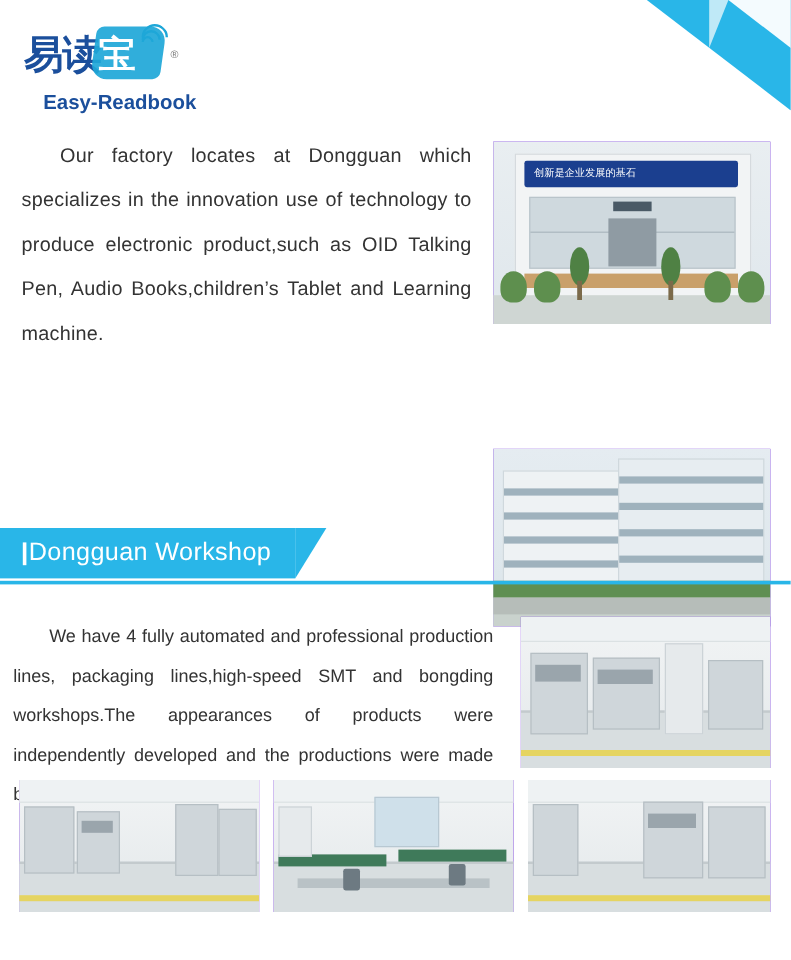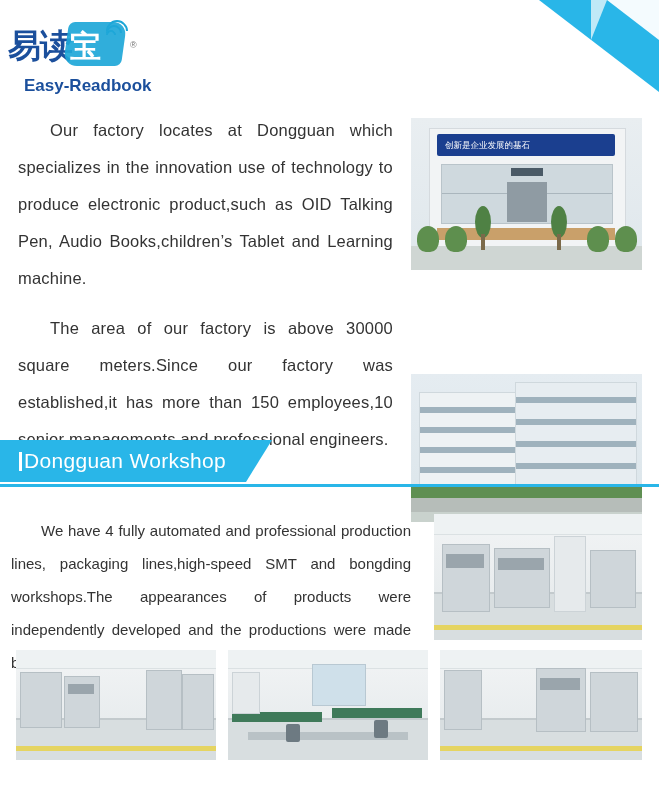--- a/index.html
+++ b/index.html
@@ -50,21 +50,21 @@
     right: 52px;
     width: 0;
     height: 0;
     border-top: 40px solid #bfe9f7;
     border-right: 16px solid transparent;
   }
 
   
   .logo {
     position: absolute;
-    left: 8px;
+    left: 20px;
     top: 24px;
     width: 150px;
     height: 80px;
     text-align: center;
   }
   .logo-mark {
     position: relative;
     width: 118px;
     height: 46px;
   }
@@ -321,21 +321,20 @@
         <span class="w3"></span>
     </span>
     <span class="logo-reg">®</span>
   </div>
   <div class="logo-text">Easy-Readbook</div>
 </div>
 
 <div class="sec1">
   <div class="sec1-text">
     <p>Our factory locates at Dongguan which specializes in the innovation use of technology to produce electronic product,such as OID Talking Pen, Audio Books,children’s Tablet and Learning machine.</p>
-    <p>The area of our factory is above 30000 square meters.Since our factory was established,it has more than 150 employees,10 senior managements and professional engineers.</p>
   </div>
 
   <div class="photo ph1">
     <div class="fac-sky"></div>
     <div class="fac-bld"></div>
     <div class="fac-band"></div>
     <div class="fac-band-txt">创新是企业发展的基石</div>
     <div class="fac-glass"></div>
     <div class="fac-sign"></div>
     <div class="fac-door"></div>

